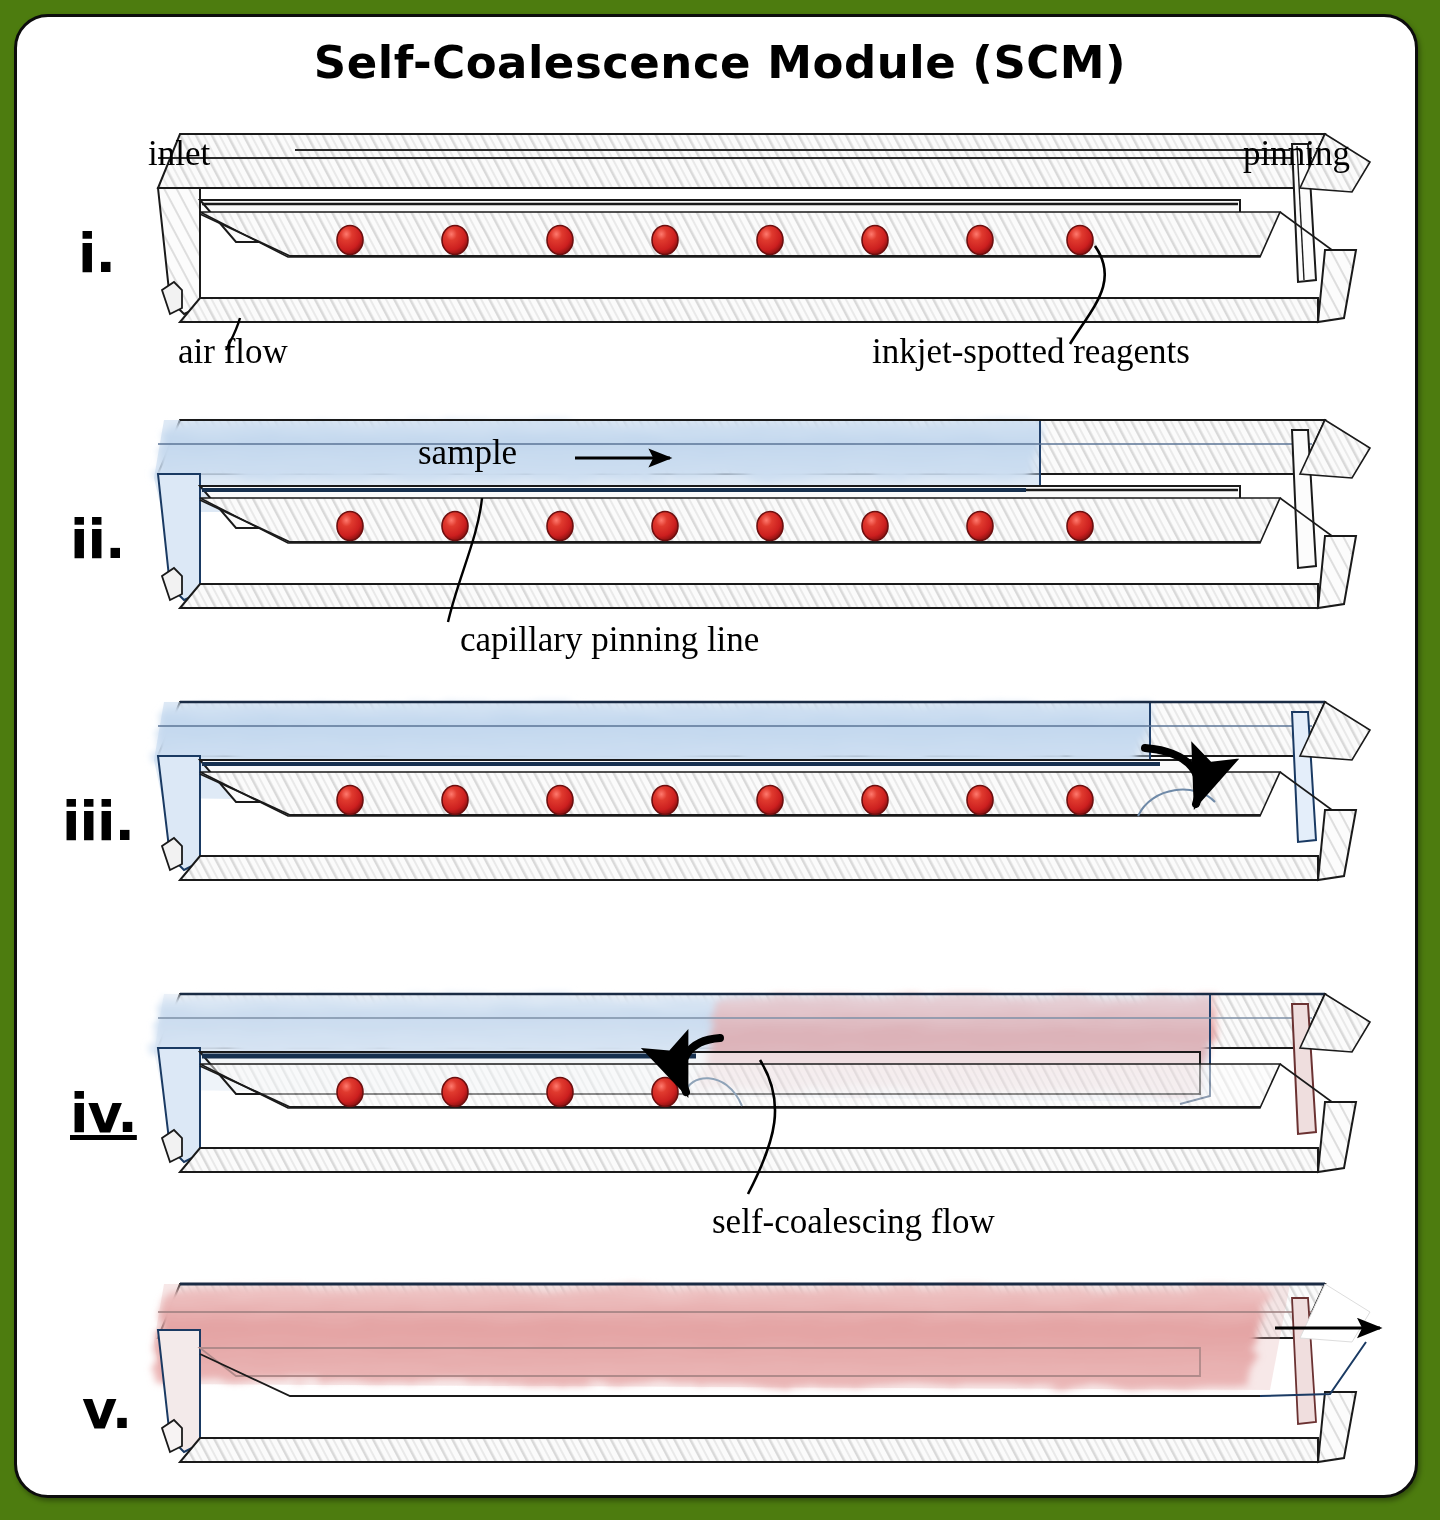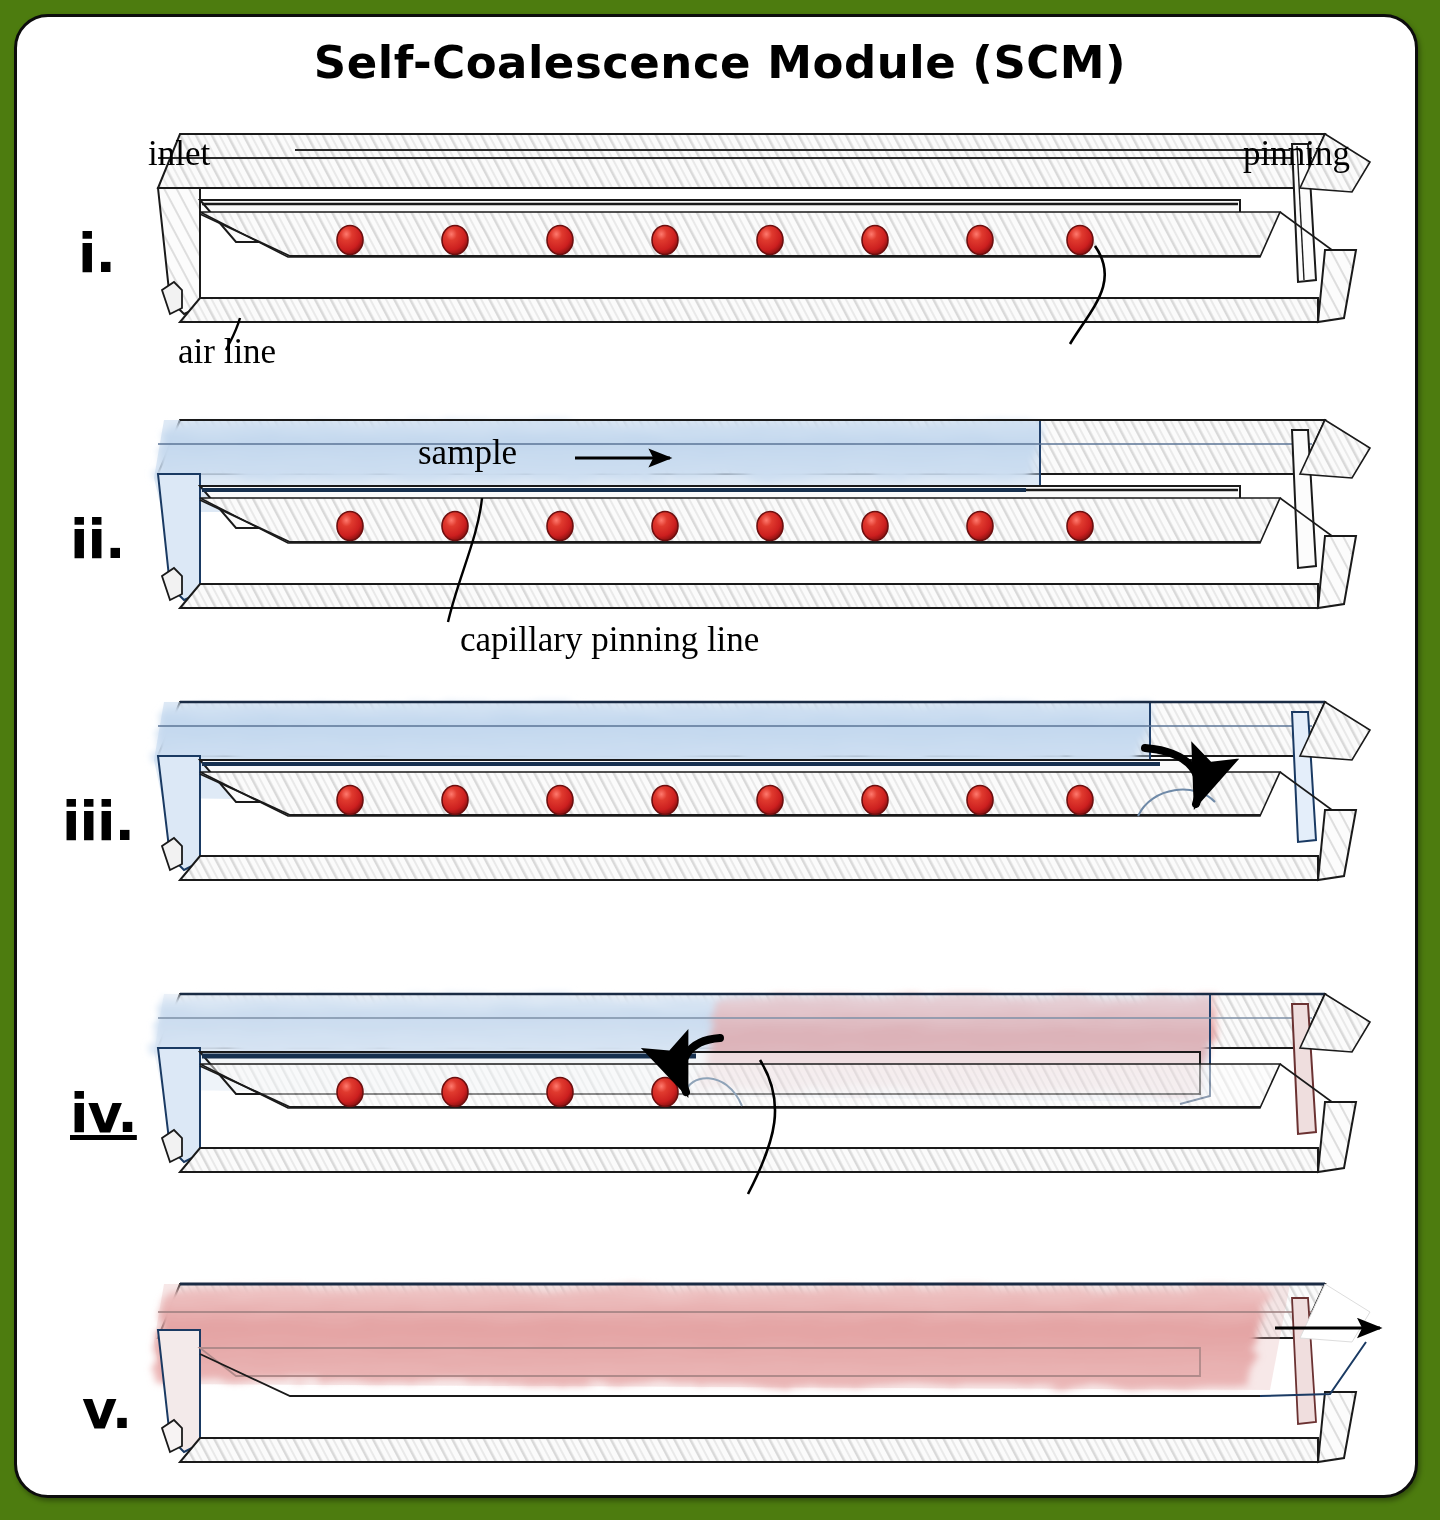--- a/index.html
+++ b/index.html
@@ -122,21 +122,22 @@
         <ellipse cx="940" cy="118" rx="13" ry="14.5" fill="url(#spotG)" stroke="#6d0f0f" stroke-width="1.6"></ellipse>
       </g>
 
       <path d="M100,196 C96,210 92,216 86,228" fill="none" stroke="#000" stroke-width="2.4"></path>
       <path d="M955,124 C980,160 952,186 930,222" fill="none" stroke="#000" stroke-width="2.6"></path>
       <line x1="155" y1="28" x2="1150" y2="28" stroke="#2b2b2b" stroke-width="2"></line>
     </svg>
   </div>
   <div class="lbl" style="left:148px;top:134px;">inlet</div>
   <div class="lbl" style="left:1243px;top:134px;">pinning</div>
-  <div class="lbl" style="left:178px;top:332px;">air line</div>
+  <div class="lbl" style="left:178px;top:332px;">air flow</div>
+  <div class="lbl" style="left:872px;top:332px;">inkjet-spotted reagents</div>
 
   <div class="numeral" style="left:70px;top:508px;">ii.</div>
   <div class="panel" style="top:408px;height:250px;">
     <svg width="1230" height="250" viewBox="0 0 1230 250">
       <path d="M40,12 L1185,12 L1160,66 L18,66 Z" fill="url(#hatch)" stroke="#1a1a1a" stroke-width="2"></path>
 
       <g filter="url(#soft)">
         <path d="M30,14 L905,14 L888,70 L12,70 Z" fill="url(#blueG)"></path>
       </g>
       <path d="M24,12 L900,12 L900,96 L880,104 L22,104 L14,70 Z" fill="#bdd3ec" opacity=".5"></path>
@@ -238,20 +239,21 @@
         <ellipse cx="210" cy="110" rx="13" ry="14.5" fill="url(#spotG)" stroke="#6d0f0f" stroke-width="1.6"></ellipse>
         <ellipse cx="315" cy="110" rx="13" ry="14.5" fill="url(#spotG)" stroke="#6d0f0f" stroke-width="1.6"></ellipse>
         <ellipse cx="420" cy="110" rx="13" ry="14.5" fill="url(#spotG)" stroke="#6d0f0f" stroke-width="1.6"></ellipse>
         <ellipse cx="525" cy="110" rx="13" ry="14.5" fill="url(#spotG)" stroke="#6d0f0f" stroke-width="1.6"></ellipse>
       </g>
       <path d="M545,112 C548,92 586,86 602,124" fill="none" stroke="#8fa3b8" stroke-width="2"></path>
       <path d="M580,56 C548,58 534,80 546,110" fill="none" stroke="#000" stroke-width="8" stroke-linecap="round" marker-end="url(#arrowhead)"></path>
       <path d="M620,78 C646,120 636,158 608,212" fill="none" stroke="#000" stroke-width="2.6"></path>
     </svg>
   </div>
+  <div class="lbl" style="left:712px;top:1202px;">self-coalescing flow</div>
 
   <div class="numeral" style="left:82px;top:1378px;">v.</div>
   <div class="panel" style="top:1272px;height:220px;">
     <svg width="1230" height="220" viewBox="0 0 1230 220">
       <path d="M40,12 L1185,12 L1160,66 L18,66 Z" fill="url(#hatch)" stroke="#1a1a1a" stroke-width="2"></path>
       <g filter="url(#soft2)">
         <path d="M26,16 L1130,16 L1106,116 L12,108 Z" fill="url(#redG)"></path>
       </g>
       <path d="M24,12 L1150,12 L1130,118 L22,112 L14,70 Z" fill="#e6b3b3" opacity=".3"></path>
       <path d="M40,12 L1185,12" stroke="#1a2b44" stroke-width="3" fill="none"></path>

